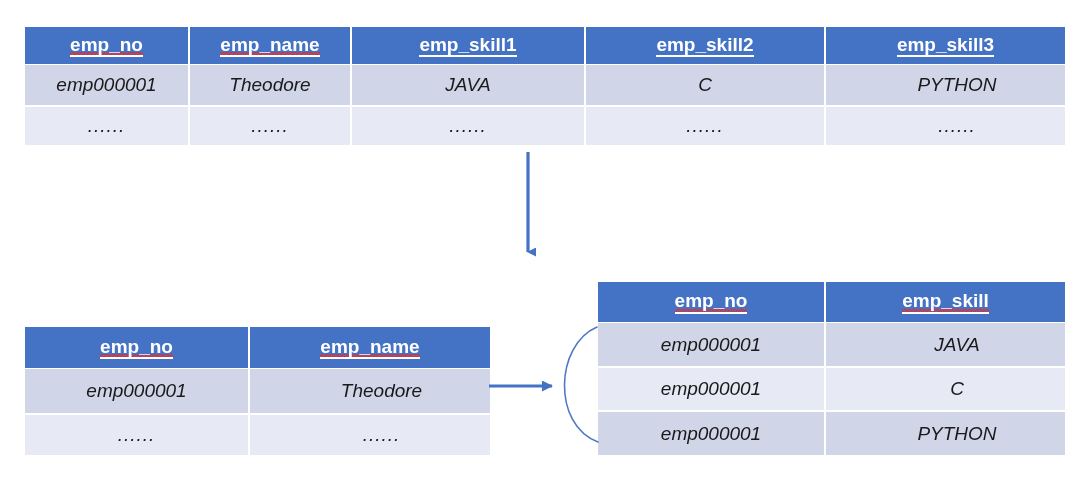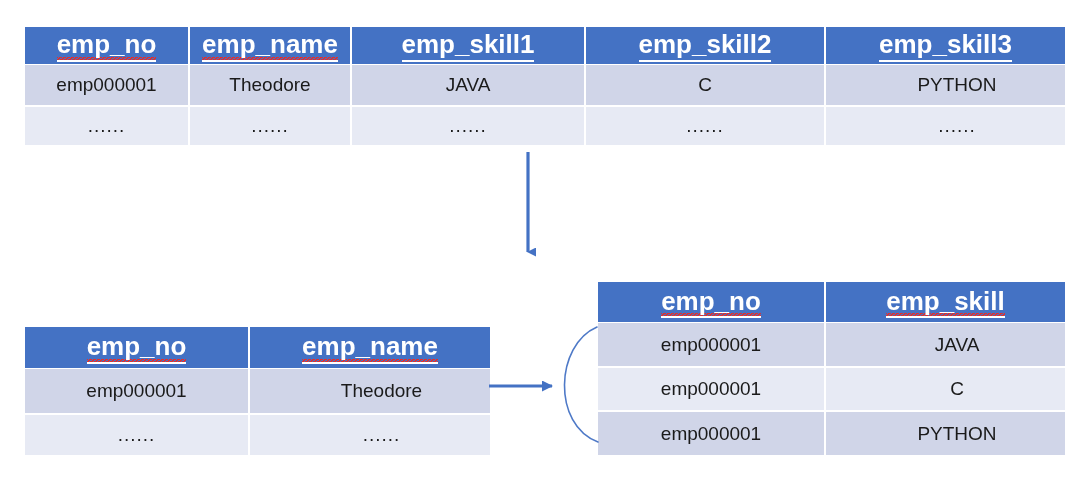--- a/index.html
+++ b/index.html
@@ -32,21 +32,21 @@
     text-align: center;
     vertical-align: middle;
     box-sizing: border-box;
     overflow: hidden;
     white-space: nowrap;
   }
   .hdr {
     background: #4472C4;
     color: #ffffff;
     font-weight: bold;
-    font-size: 26px;
+    font-size: 19px;
     border-right: 2px solid #ffffff;
     border-bottom: 1px solid #ffffff;
   }
   .hdr:last-child { border-right: none; }
   .hdr .lbl {
     display: inline-block;
     border-bottom: 2px solid #ffffff;
     line-height: 1.05;
     padding-bottom: 1px;
   }
@@ -62,20 +62,21 @@
     background-size: 4px 3px;
     background-position: left bottom;
   }
   .rowA { background: #D0D5E8; }
   .rowB { background: #E7EAF4; }
   .cell {
     color: #1a1a1a;
     font-size: 19px;
     border-right: 2px solid #ffffff;
     border-bottom: 2px solid #ffffff;
+    font-style: italic;
   }
   .cell:last-child { border-right: none; padding-left: 23px; }
   .dots {
     letter-spacing: 1px;
     font-size: 19px;
   }
 
   
   .connector {
     position: absolute;

